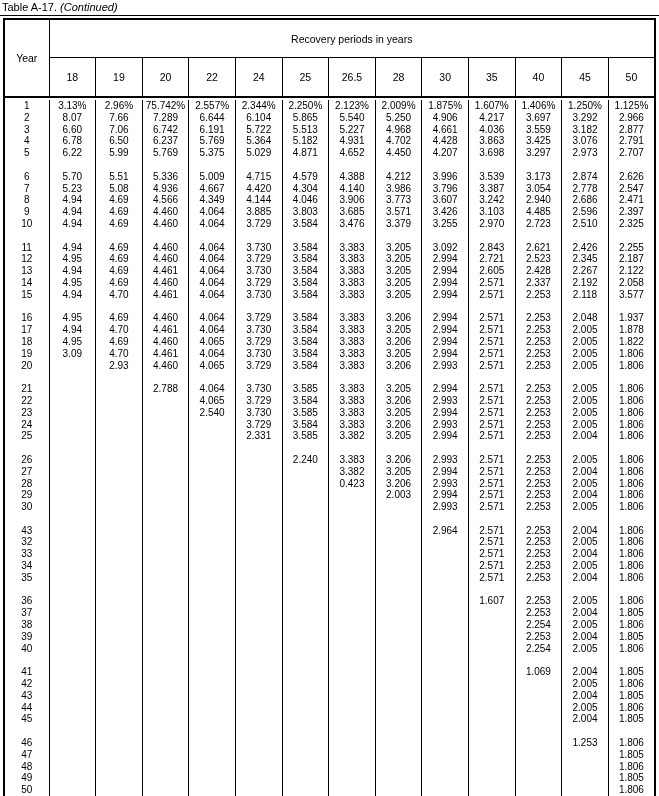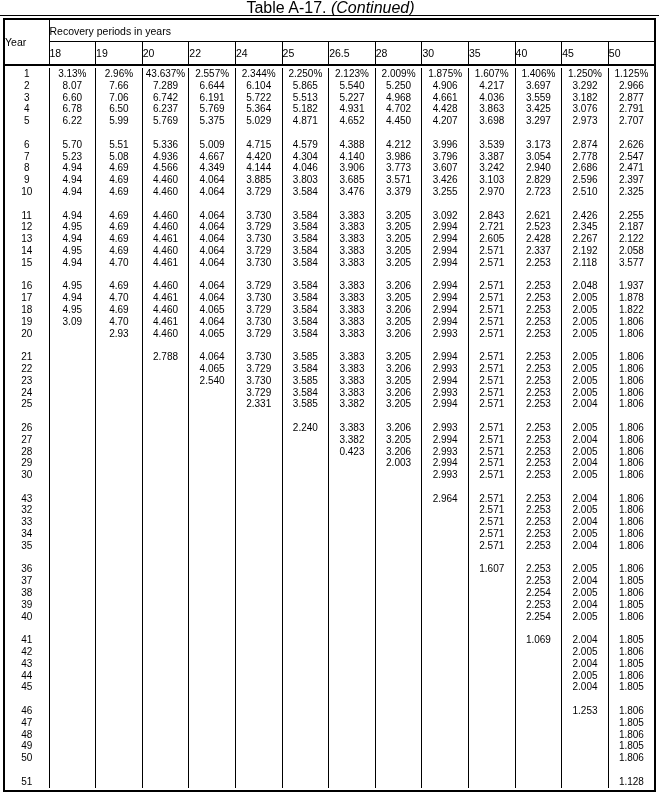--- a/index.html
+++ b/index.html
@@ -4,43 +4,42 @@
 <style>
   html, body {
     margin: 0; padding: 0;
     width: 659px; height: 796px;
     background: #ffffff;
     color: #000000;
     font-family: "Liberation Sans", "DejaVu Sans", sans-serif;
     overflow: hidden;
   }
   .page-title {
-    font-size: 16px;
+    font-size: 11px;
     line-height: 13px;
     padding: 1px 0 1px 2px;
     border-bottom: 1.5px solid #000;
     white-space: nowrap;
-    text-align: center;
   }
   .page-title .suffix { font-style: italic; }
 
   table.a17 {
     border-collapse: collapse;
     table-layout: fixed;
     width: 653px;
     margin: 2px 0 0 3px;
     border: 2px solid #000;
   }
   col.ycol { width: 45px; }
 
   thead th {
     font-weight: normal;
     font-size: 10.5px;
-    padding: 0;
-    text-align: left;
+    padding: 8px;
+    text-align: center;
     vertical-align: middle;
   }
   th.year-head {
     border-right: 1.5px solid #000;
     border-bottom: 2px solid #000;
   }
   th.group-head {
     height: 21px;
     border-bottom: 1px solid #000;
   }
@@ -104,21 +103,21 @@
         <th>40</th>
         <th>45</th>
         <th>50</th>
       </tr>
   </thead>
   <tbody>
       <tr>
         <td class="year">1</td>
         <td>3.13%</td>
         <td>2.96%</td>
-        <td>43.637%</td>
+        <td>75.742%</td>
         <td>2.557%</td>
         <td>2.344%</td>
         <td>2.250%</td>
         <td>2.123%</td>
         <td>2.009%</td>
         <td>1.875%</td>
         <td>1.607%</td>
         <td>1.406%</td>
         <td>1.250%</td>
         <td>1.125%</td>
@@ -256,21 +255,21 @@
         <td>4.94</td>
         <td>4.69</td>
         <td>4.460</td>
         <td>4.064</td>
         <td>3.885</td>
         <td>3.803</td>
         <td>3.685</td>
         <td>3.571</td>
         <td>3.426</td>
         <td>3.103</td>
-        <td>2.829</td>
+        <td>4.485</td>
         <td>2.596</td>
         <td>2.397</td>
       </tr>
       <tr>
         <td class="year">10</td>
         <td>4.94</td>
         <td>4.69</td>
         <td>4.460</td>
         <td>4.064</td>
         <td>3.729</td>

